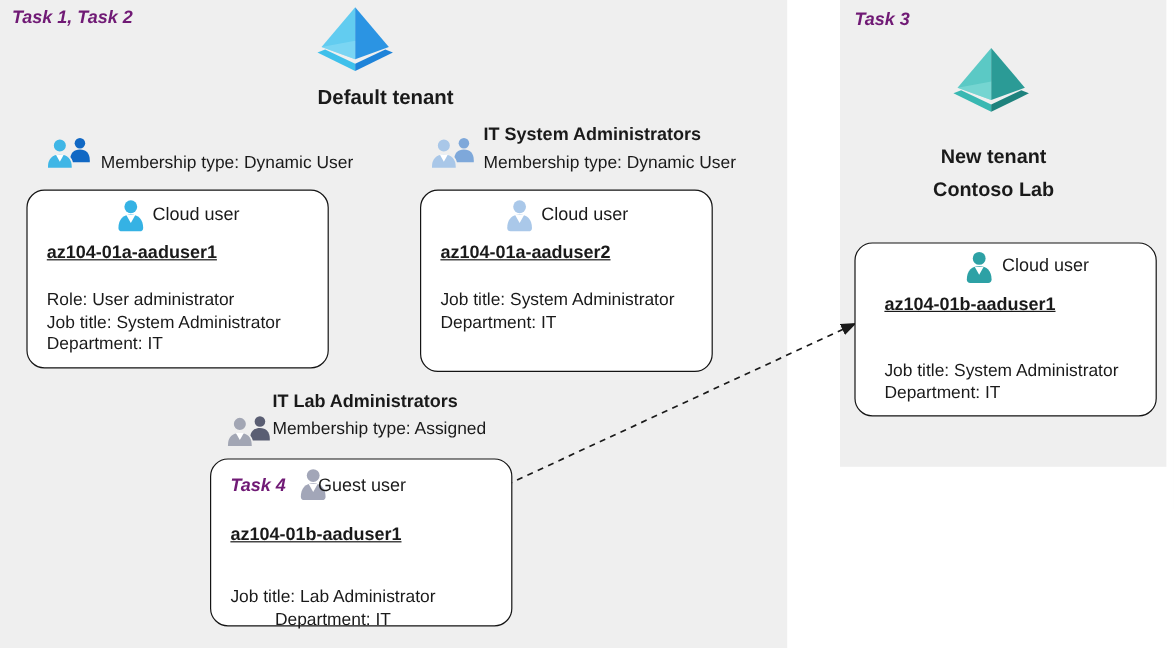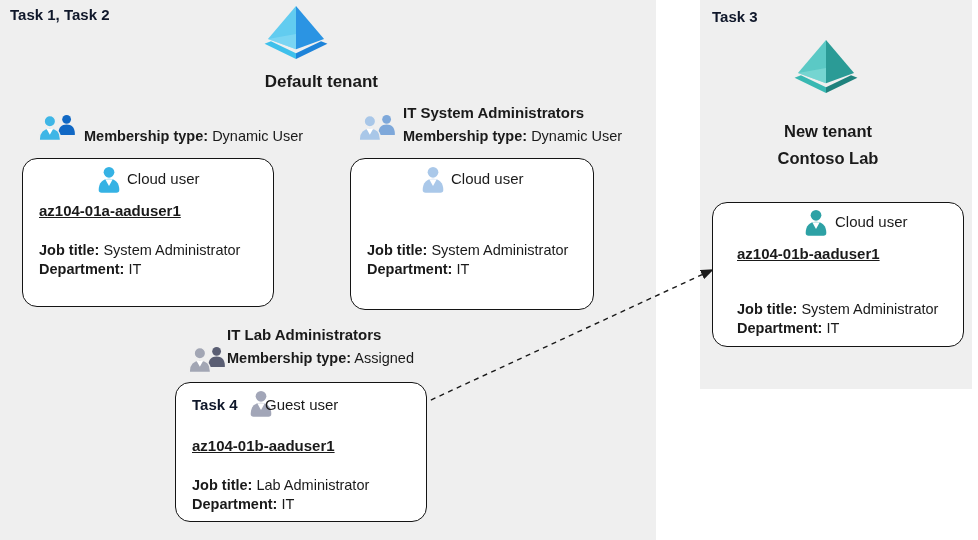--- a/index.html
+++ b/index.html
@@ -1,25 +1,25 @@
 <!DOCTYPE html>
 <html><head>
 <meta charset="utf-8">
 <style>
   html,body { margin:0; padding:0; background:#ffffff; }
   body { font-family:"Liberation Sans", sans-serif; color:#1a1a1a; }
   .canvas { position:relative; width:978px; height:540px; background:#ffffff; overflow:hidden; }
   .abs { position:absolute; }
   .panel { position:absolute; background:#efefef; }
-  .task-label { font-weight:bold; font-size:15px; color:#0f172a; white-space:nowrap; }
+  .task-label { font-weight:bold; font-size:15px; color:#701a75; white-space:nowrap;font-style:italic; }
   .tenant-name { font-weight:bold; font-size:17px; text-align:right; white-space:nowrap; }
   .tenant-name2 { font-weight:bold; font-size:16.5px; text-align:center; white-space:nowrap; }
   .group-name { font-weight:bold; font-size:15px; white-space:nowrap; }
   .meta-line { font-size:14.5px; white-space:nowrap; }
-  .meta-line b, .field-row b { font-weight:bold; }
+  .meta-line b, .field-row b { font-weight:normal; }
   .card { position:absolute; background:#ffffff; border:1.5px solid #141414; border-radius:15px; }
   .card-usertype { font-size:15px; white-space:nowrap; }
   .card-title { font-weight:bold; font-size:15px; white-space:nowrap;text-decoration:underline; }
   .field-row { font-size:14.5px; line-height:18.5px; white-space:nowrap; }
   svg { display:block; }
 </style>
 </head>
 <body>
 
 <div class="canvas">
@@ -78,48 +78,50 @@
 
   <div class="card" style="left:22px;top:158px;width:250px;height:147px;">
     <svg class="abs" style="left:71px;top:6px;" width="30" height="30" viewBox="0 0 32 32">
       <path d="M16 14.6 C9.3 14.6 5 19 5 26.6 C5 28.5 6.2 29.6 8 29.6 L24 29.6 C25.8 29.6 27 28.5 27 26.6 C27 19 22.7 14.6 16 14.6 Z" fill="#35b2e4"></path>
       <polygon fill="#ffffff" points="12,15.2 16,22.3 20,15.2"></polygon>
       <circle cx="16" cy="7.8" r="5.7" fill="#35b2e4"></circle>
     </svg>
     <div class="abs card-usertype" style="left:104px;top:11px;">Cloud user</div>
     <div class="abs card-title" style="left:16px;top:43px;">az104-01a-aaduser1</div>
     <div class="abs" style="left:16px;top:82px;">
+      <div class="field-row"><b>Role:</b> <span>User administrator</span></div>
       <div class="field-row"><b>Job title:</b> <span>System Administrator</span></div>
       <div class="field-row"><b>Department:</b> <span>IT</span></div>
     </div>
   </div>
 
   <div class="card" style="left:350px;top:158px;width:242px;height:150px;">
     <svg class="abs" style="left:67px;top:6px;" width="30" height="30" viewBox="0 0 32 32">
       <path d="M16 14.6 C9.3 14.6 5 19 5 26.6 C5 28.5 6.2 29.6 8 29.6 L24 29.6 C25.8 29.6 27 28.5 27 26.6 C27 19 22.7 14.6 16 14.6 Z" fill="#aac8e9"></path>
       <polygon fill="#ffffff" points="12,15.2 16,22.3 20,15.2"></polygon>
       <circle cx="16" cy="7.8" r="5.7" fill="#aac8e9"></circle>
     </svg>
     <div class="abs card-usertype" style="left:100px;top:11px;">Cloud user</div>
+    <div class="abs card-title" style="left:16px;top:43px;">az104-01a-aaduser2</div>
     <div class="abs" style="left:16px;top:82px;">
       <div class="field-row"><b>Job title:</b> <span>System Administrator</span></div>
       <div class="field-row"><b>Department:</b> <span>IT</span></div>
     </div>
   </div>
 
   <div class="card" style="left:175px;top:382px;width:250px;height:138px;">
     <div class="abs task-label" style="left:16px;top:13px;">Task 4</div>
     <svg class="abs" style="left:70px;top:6px;" width="30" height="30" viewBox="0 0 32 32">
       <path d="M16 14.6 C9.3 14.6 5 19 5 26.6 C5 28.5 6.2 29.6 8 29.6 L24 29.6 C25.8 29.6 27 28.5 27 26.6 C27 19 22.7 14.6 16 14.6 Z" fill="#a2a6b8"></path>
       <polygon fill="#ffffff" points="12,15.2 16,22.3 20,15.2"></polygon>
       <circle cx="16" cy="7.8" r="5.7" fill="#a2a6b8"></circle>
     </svg>
     <div class="abs card-usertype" style="left:89px;top:13px;">Guest user</div>
     <div class="abs card-title" style="left:16px;top:54px;">az104-01b-aaduser1</div>
-    <div class="abs" style="left:16px;top:93px;">
+    <div class="abs" style="left:16px;top:106px;text-align:center;">
       <div class="field-row"><b>Job title:</b> <span>Lab Administrator</span></div>
       <div class="field-row"><b>Department:</b> <span>IT</span></div>
     </div>
   </div>
 
   <div class="abs task-label" style="left:712px;top:8px;">Task 3</div>
 
   <svg class="abs" style="left:792px;top:38px;" width="68" height="60" viewBox="0 0 80 68">
     <polygon points="40,1 7,40 40,52" fill="#5bc9c5"></polygon>
     <polygon points="40,1 73,40 40,52" fill="#2b9b96"></polygon>

